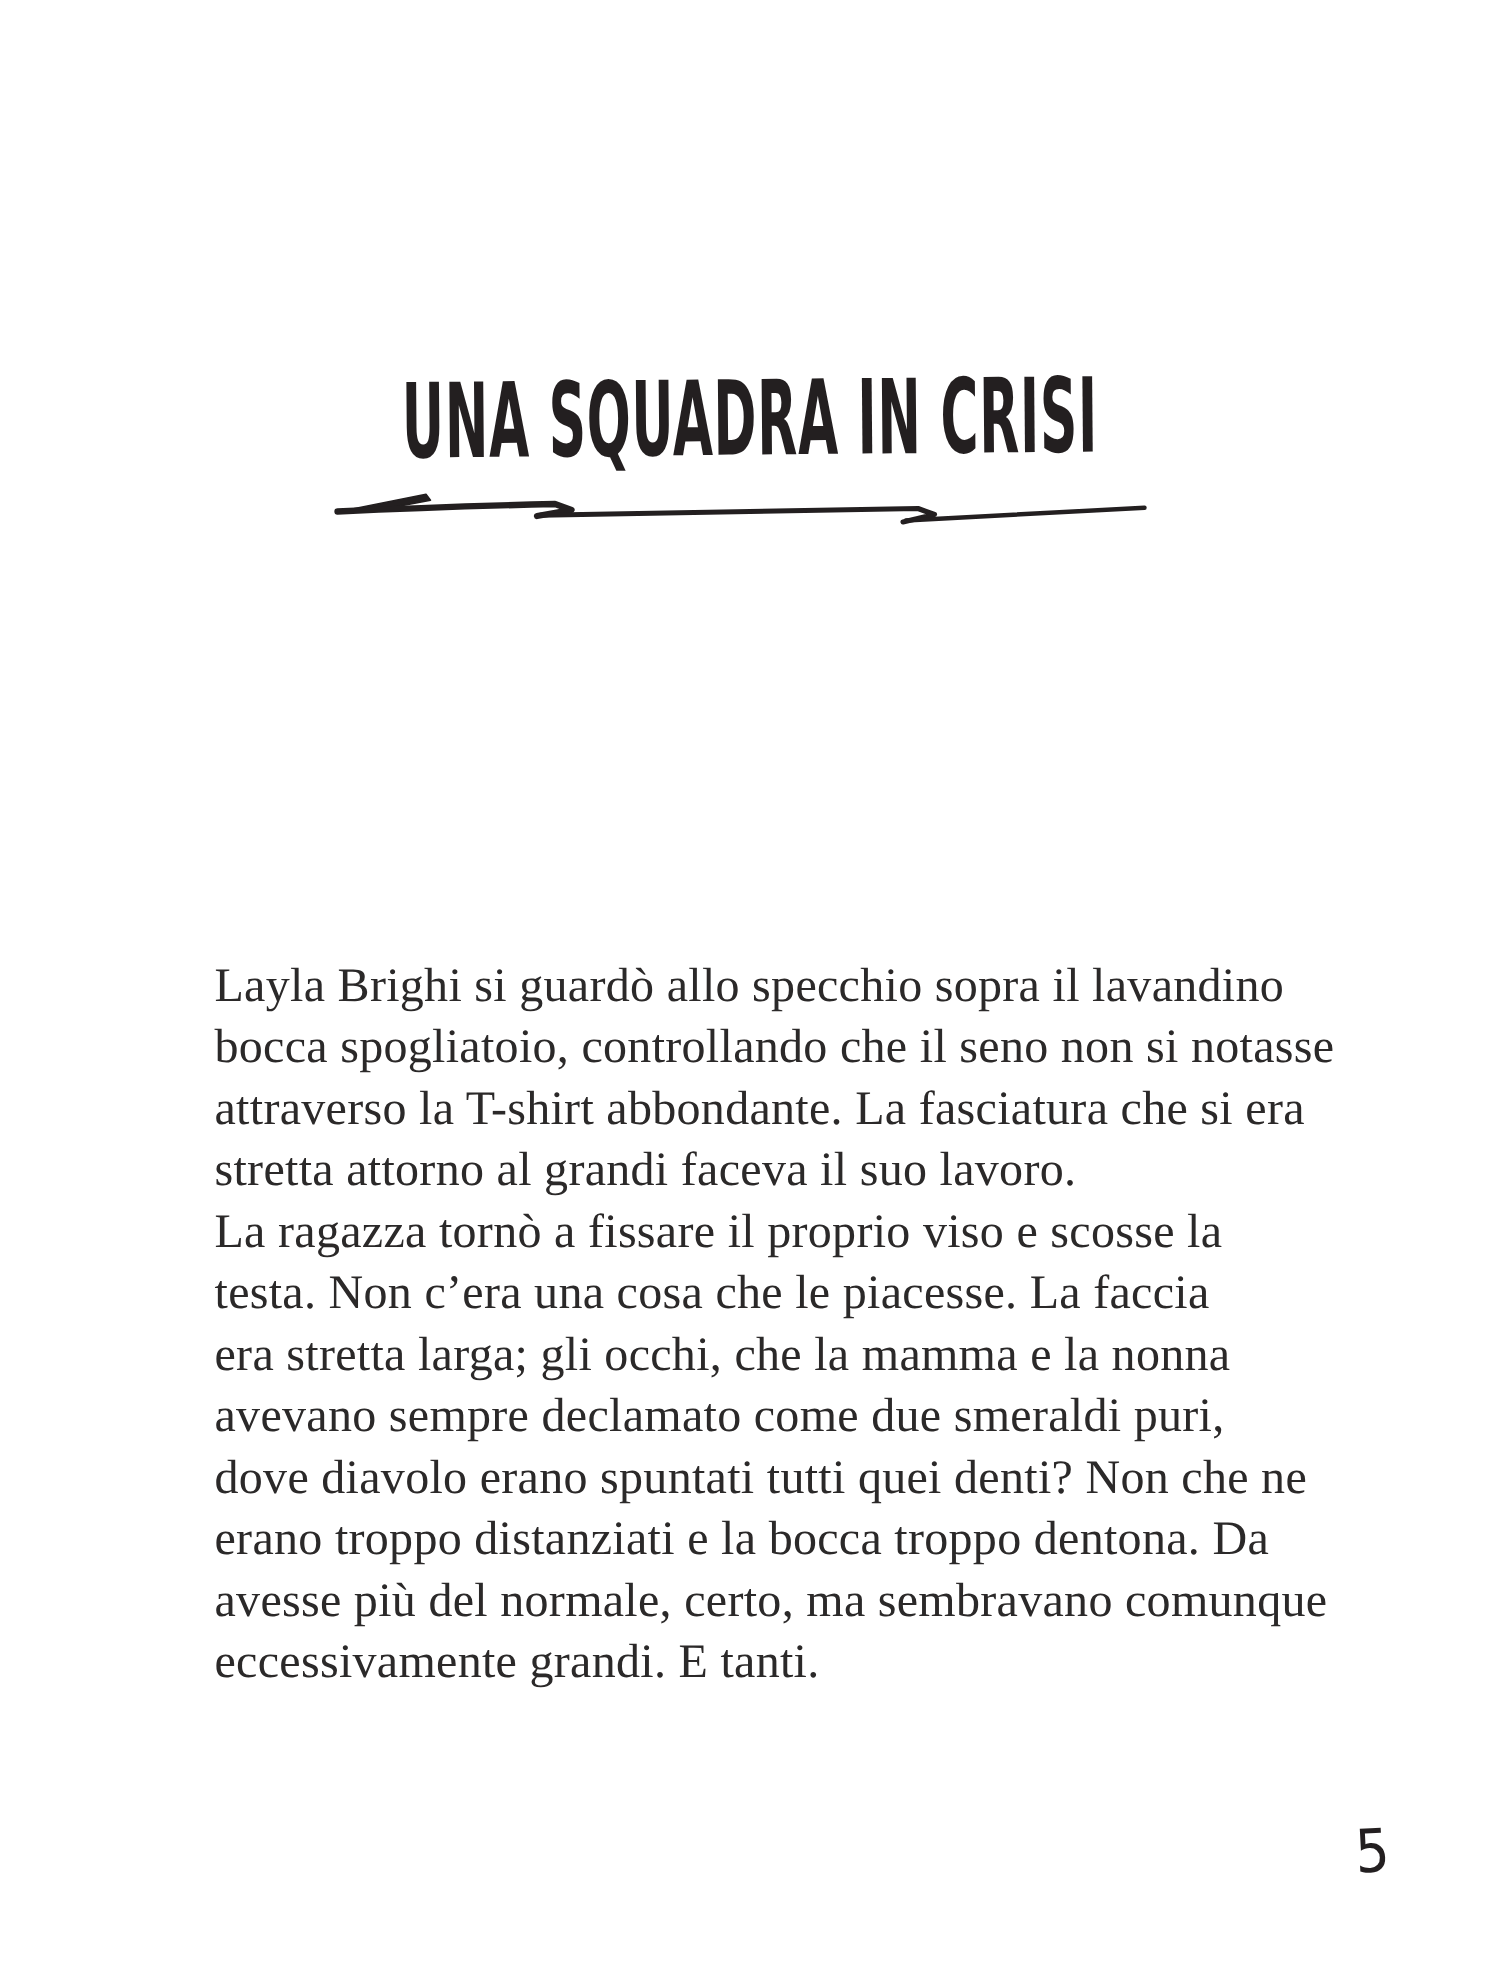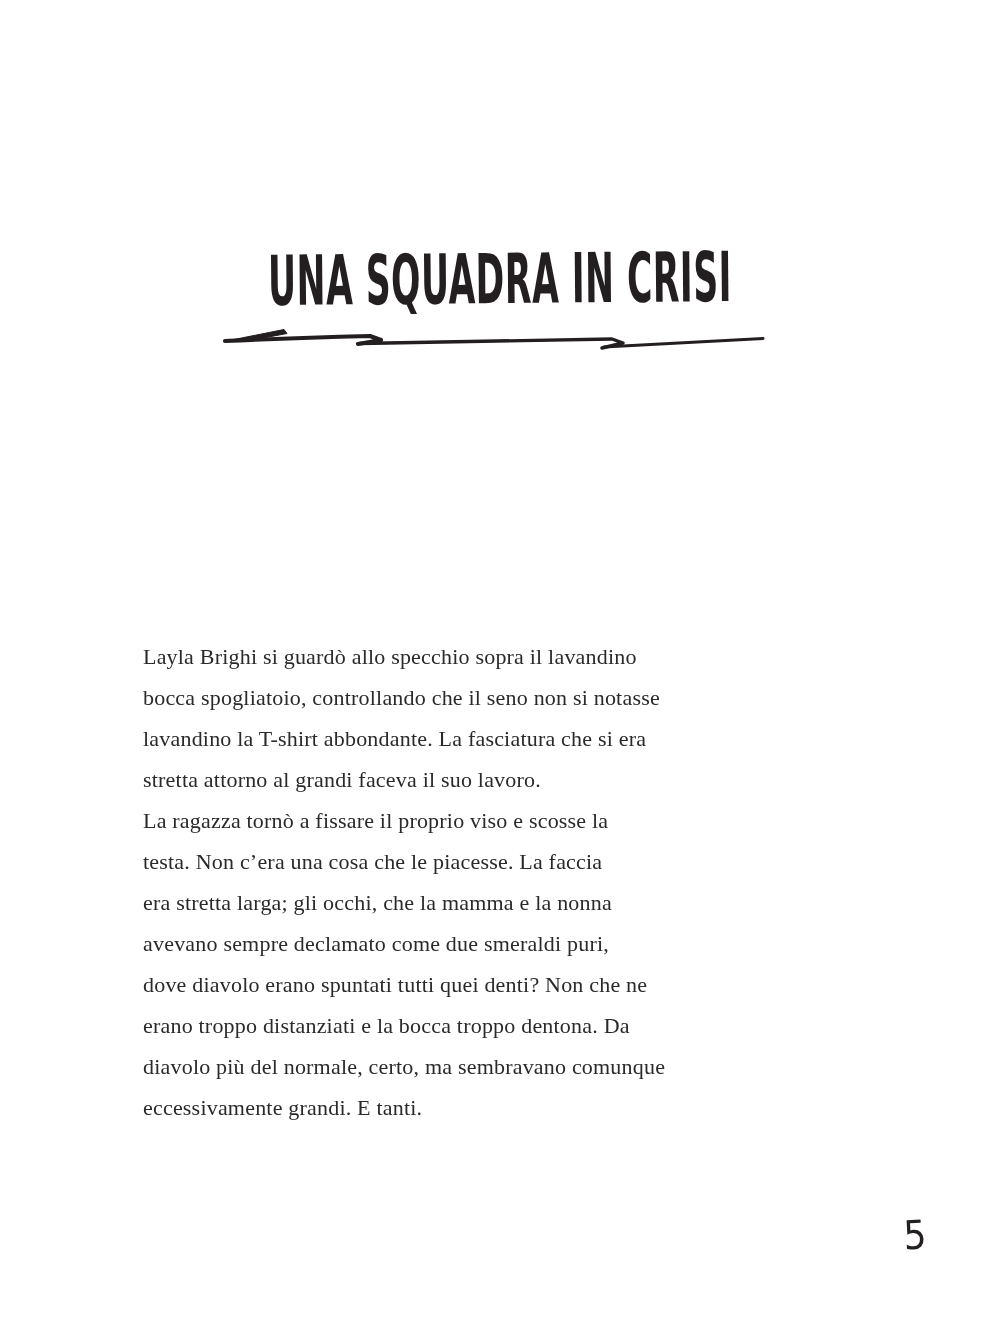--- a/index.html
+++ b/index.html
@@ -50,21 +50,21 @@
     stroke: var(--ink, #231f20);
     stroke-width: 1;
     stroke-linejoin: round;
   }
   
   .body-text {
     position: absolute;
     left: 143px;
     top: 636px;
     width: 716px;
-    font-size: 22px;
+    font-size: 32px;
     line-height: 41px;
     letter-spacing: 0.2px;
     color: var(--body, #2b2929);
   }
   .body-text .line {
     white-space: nowrap;
   }
   
   .page-number {
     position: absolute;
@@ -90,27 +90,27 @@
   <svg class="underline-svg" viewBox="0 0 560 28">
     <path class="wedge" d="M14,16.5 L74,4.5 L77,8.5 L40,15.5 Z"></path>
     <path class="stroke" stroke-width="4.2" d="M15,16 C70,13.5 120,12 160,11 L171,15 L148,19"></path>
     <path class="stroke" stroke-width="3.4" d="M150,18.5 L402,14 L413,18 L392,23"></path>
     <path class="stroke" stroke-width="3" d="M394,22 L553,13.5"></path>
   </svg>
 
   <div class="body-text">
     <div class="line">Layla Brighi si guardò allo specchio sopra il lavandino</div>
     <div class="line">bocca spogliatoio, controllando che il seno non si notasse</div>
-    <div class="line">lavandino la T-shirt abbondante. La fasciatura che si era</div>
+    <div class="line">attraverso la T-shirt abbondante. La fasciatura che si era</div>
     <div class="line">stretta attorno al grandi faceva il suo lavoro.</div>
     <div class="line">La ragazza tornò a fissare il proprio viso e scosse la</div>
     <div class="line">testa. Non c’era una cosa che le piacesse. La faccia</div>
     <div class="line">era stretta larga; gli occhi, che la mamma e la nonna</div>
     <div class="line">avevano sempre declamato come due smeraldi puri,</div>
     <div class="line">dove diavolo erano spuntati tutti quei denti? Non che ne</div>
     <div class="line">erano troppo distanziati e la bocca troppo dentona. Da</div>
-    <div class="line">diavolo più del normale, certo, ma sembravano comunque</div>
+    <div class="line">avesse più del normale, certo, ma sembravano comunque</div>
     <div class="line">eccessivamente grandi. E tanti.</div>
   </div>
 
   <div class="page-number">5</div>
 
 </div>
 
 </body></html>

